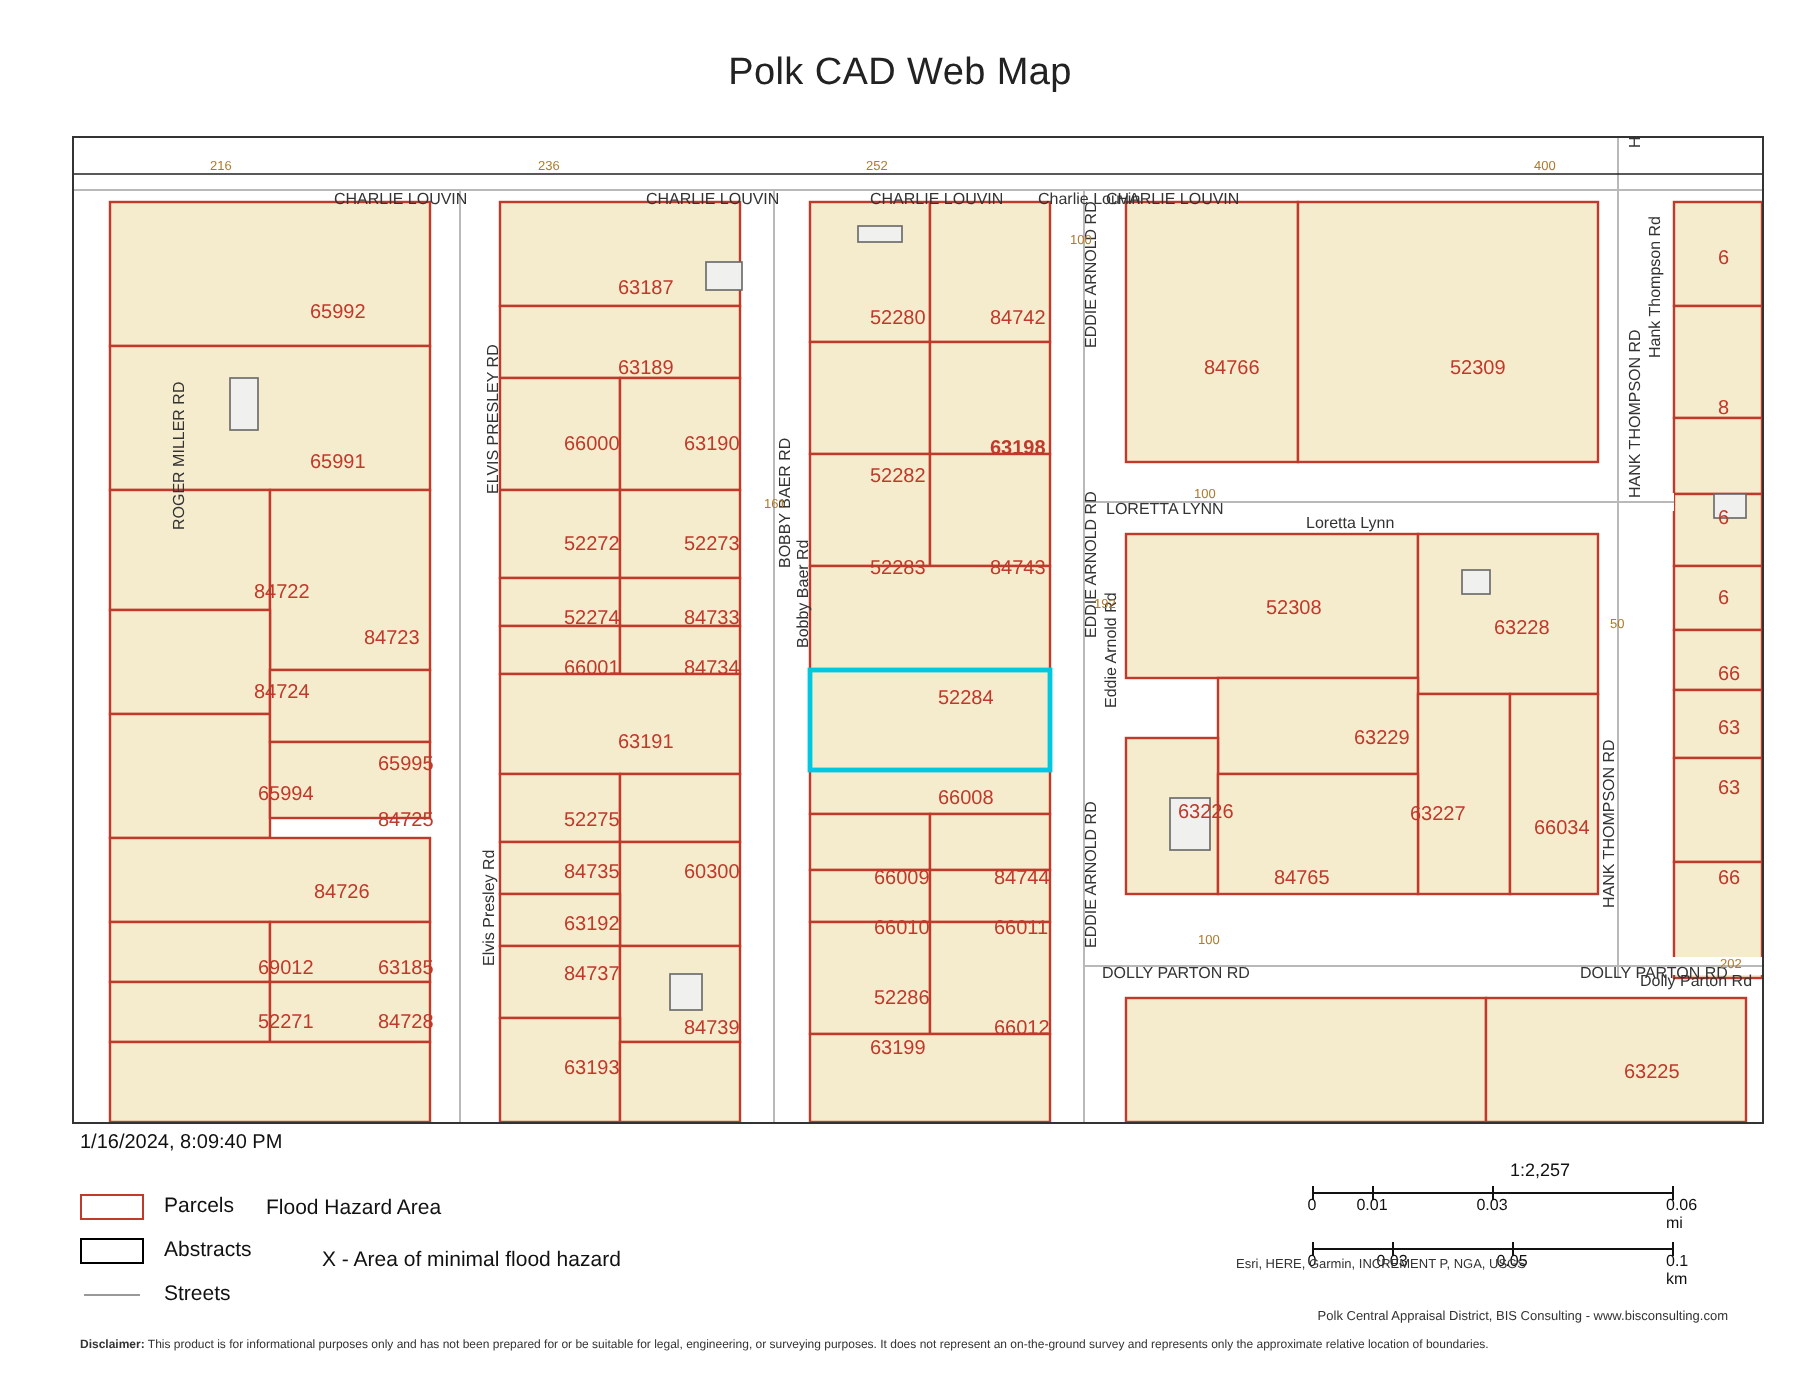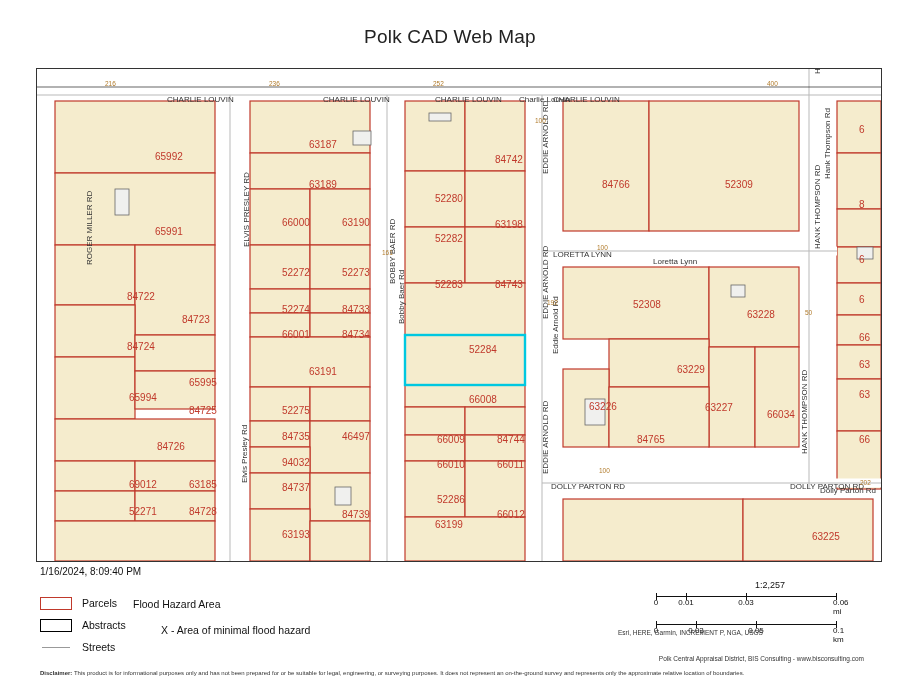--- a/index.html
+++ b/index.html
@@ -324,29 +324,29 @@
       <div class="lbl parcel" style="left: 305px; top: 148px;">63190</div>
       <div class="lbl parcel" style="left: 245px; top: 198px;">52272</div>
       <div class="lbl parcel" style="left: 305px; top: 198px;">52273</div>
       <div class="lbl parcel" style="left: 245px; top: 235px;">52274</div>
       <div class="lbl parcel" style="left: 305px; top: 235px;">84733</div>
       <div class="lbl parcel" style="left: 245px; top: 260px; text-align: right;">66001</div>
       <div class="lbl parcel" style="left: 305px; top: 260px;">84734</div>
       <div class="lbl parcel" style="left: 272px; top: 297px;">63191</div>
       <div class="lbl parcel" style="left: 245px; top: 336px; text-align: right;">52275</div>
       <div class="lbl parcel" style="left: 245px; top: 362px;">84735</div>
-      <div class="lbl parcel" style="left: 305px; top: 362px;">46497</div>
-      <div class="lbl parcel" style="left: 245px; top: 388px;">94032</div>
+      <div class="lbl parcel" style="left: 305px; top: 362px;">60300</div>
+      <div class="lbl parcel" style="left: 245px; top: 388px;">63192</div>
       <div class="lbl parcel" style="left: 245px; top: 413px;">84737</div>
       <div class="lbl parcel" style="left: 305px; top: 440px;">84739</div>
       <div class="lbl parcel" style="left: 245px; top: 460px;">63193</div>
-      <div class="lbl parcel" style="left: 398px; top: 85px; margin-top: 39px;">52280</div>
+      <div class="lbl parcel" style="left: 398px; top: 85px;">52280</div>
       <div class="lbl parcel" style="left: 458px; top: 85px;">84742</div>
       <div class="lbl parcel" style="left: 398px; top: 164px;">52282</div>
-      <div class="lbl parcel" style="left: 458px; top: 150px;">63198</div>
+      <div class="lbl parcel" style="left: 458px; top: 150px; font-weight: bold;">63198</div>
       <div class="lbl parcel" style="left: 398px; top: 210px;">52283</div>
       <div class="lbl parcel" style="left: 458px; top: 210px;">84743</div>
       <div class="lbl parcel" style="left: 432px; top: 275px; font-weight: normal;">52284</div>
       <div class="lbl parcel" style="left: 432px; top: 325px;">66008</div>
       <div class="lbl parcel" style="left: 400px; top: 365px;">66009</div>
       <div class="lbl parcel" style="left: 460px; top: 365px;">84744</div>
       <div class="lbl parcel" style="left: 400px; top: 390px;">66010</div>
       <div class="lbl parcel" style="left: 460px; top: 390px;">66011</div>
       <div class="lbl parcel" style="left: 400px; top: 425px;">52286</div>
       <div class="lbl parcel" style="left: 460px; top: 440px;">66012</div>

